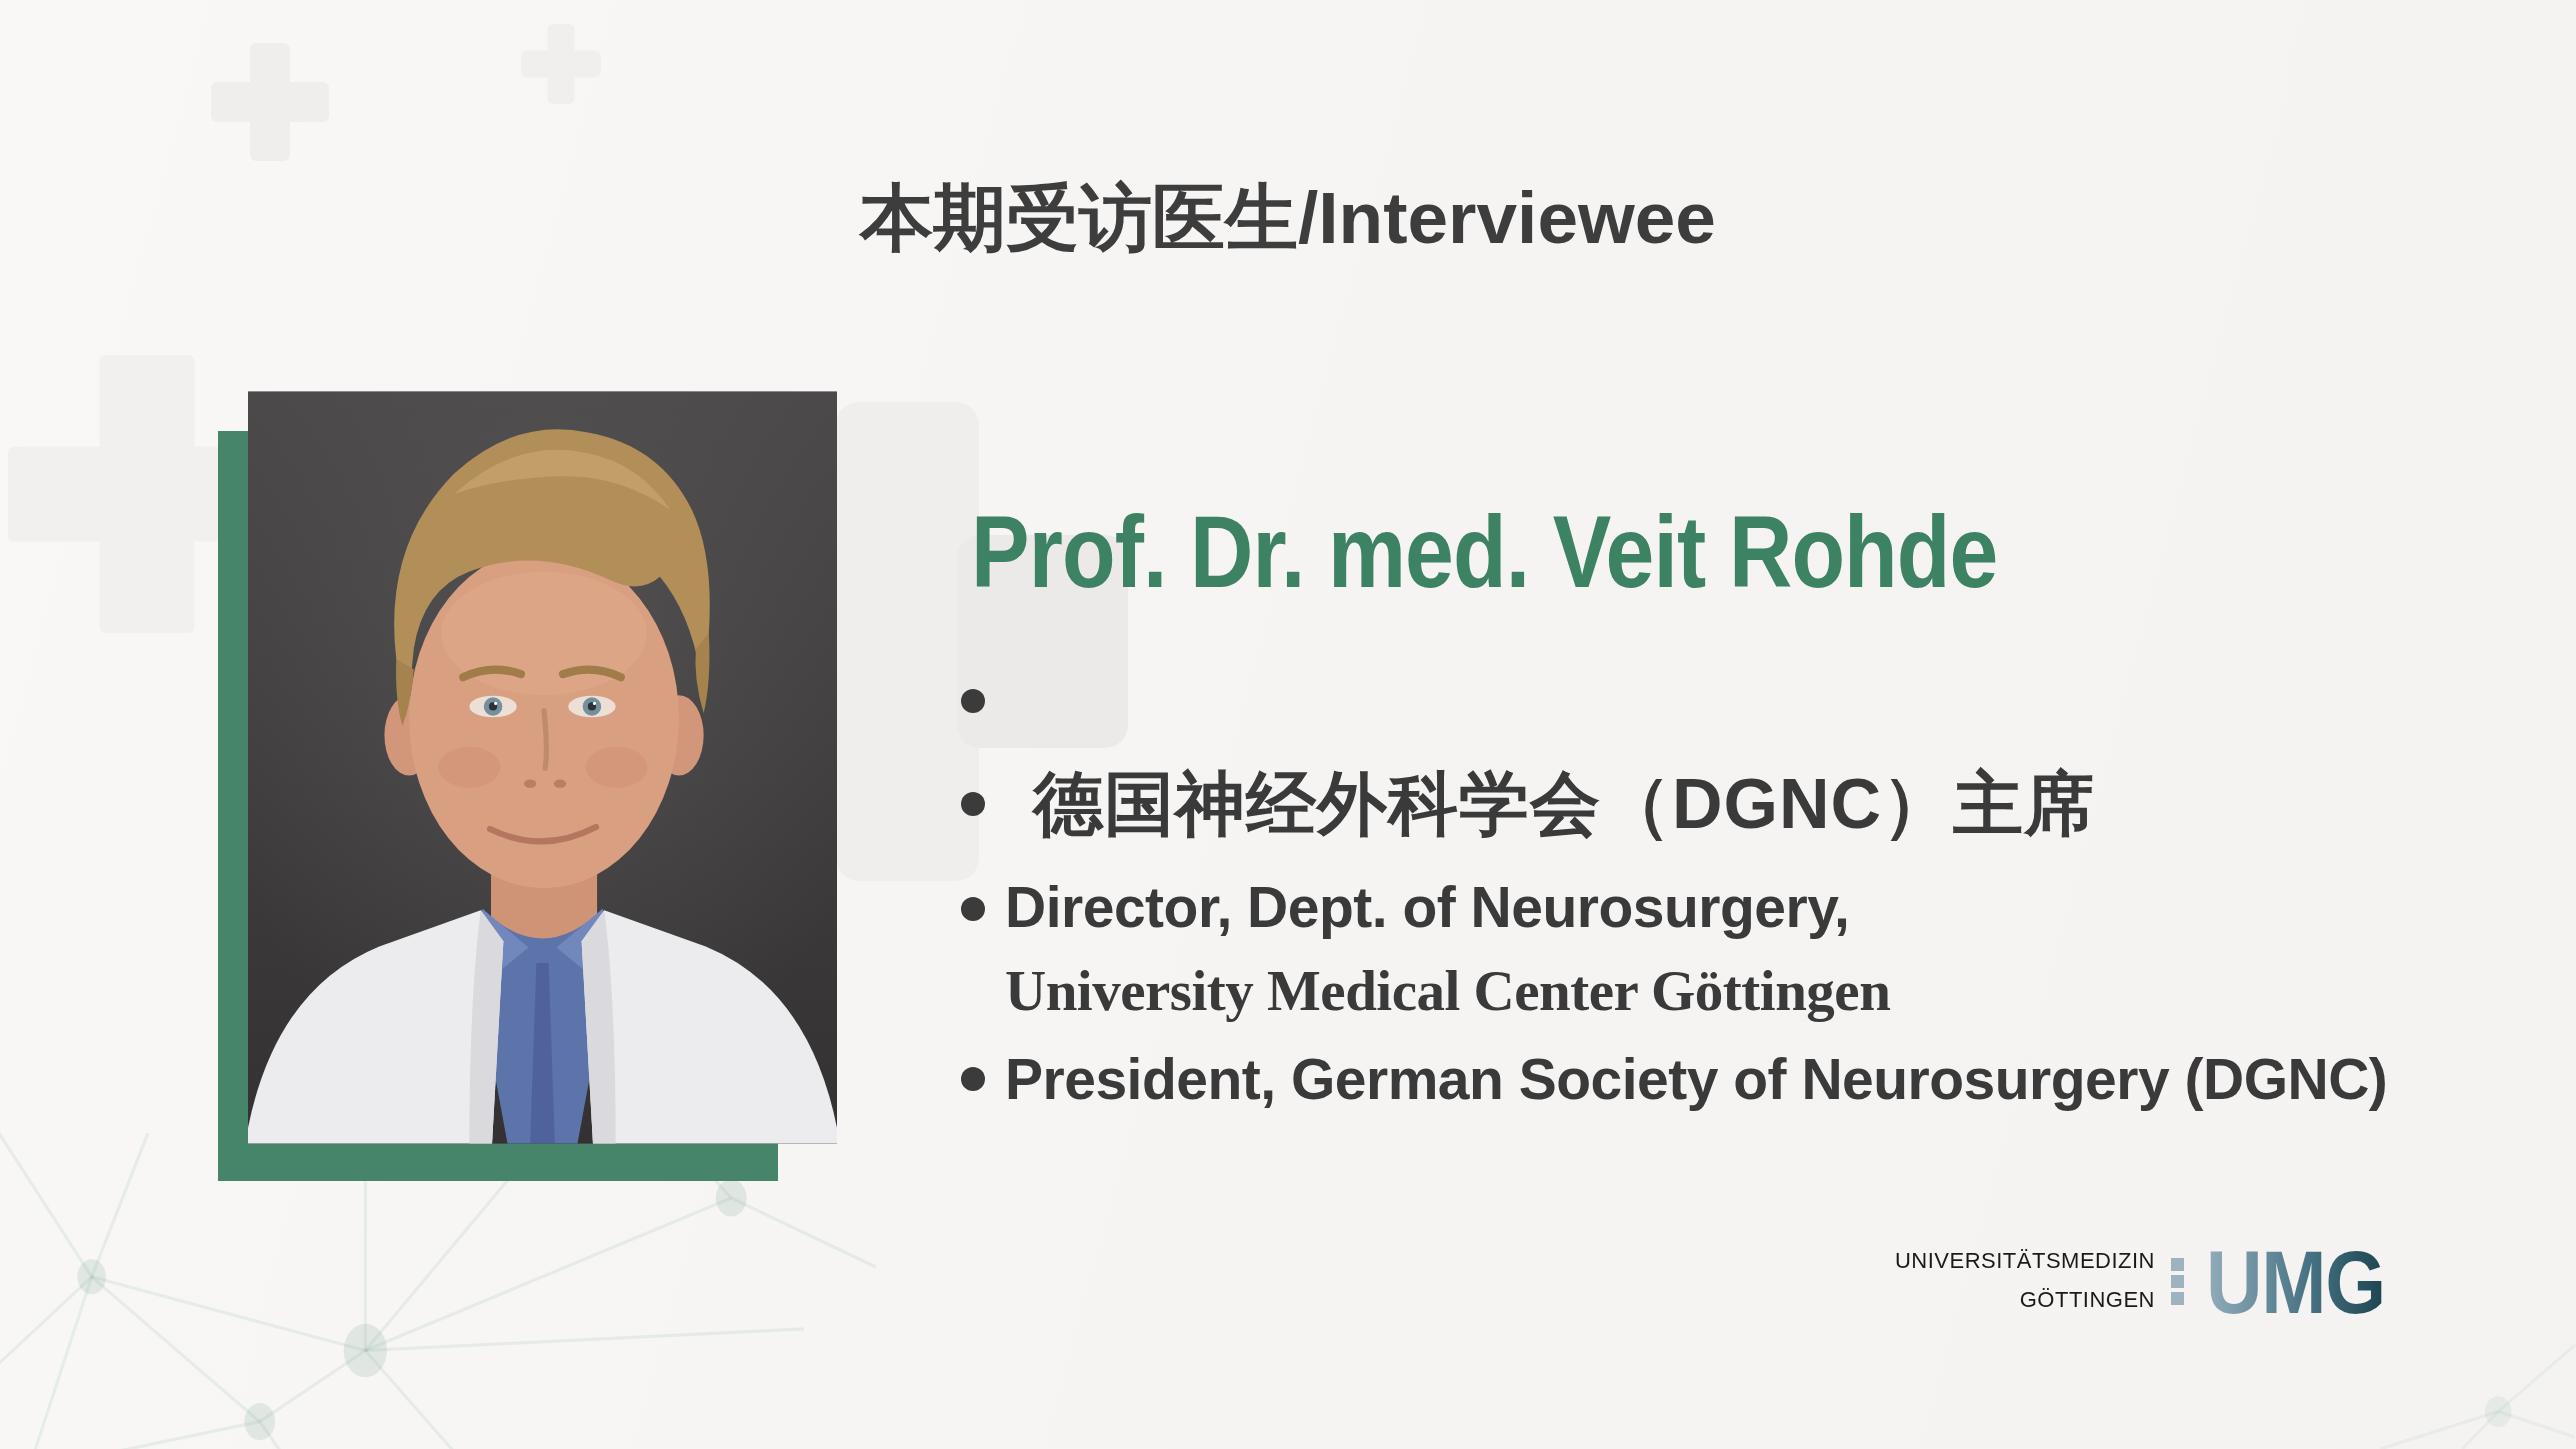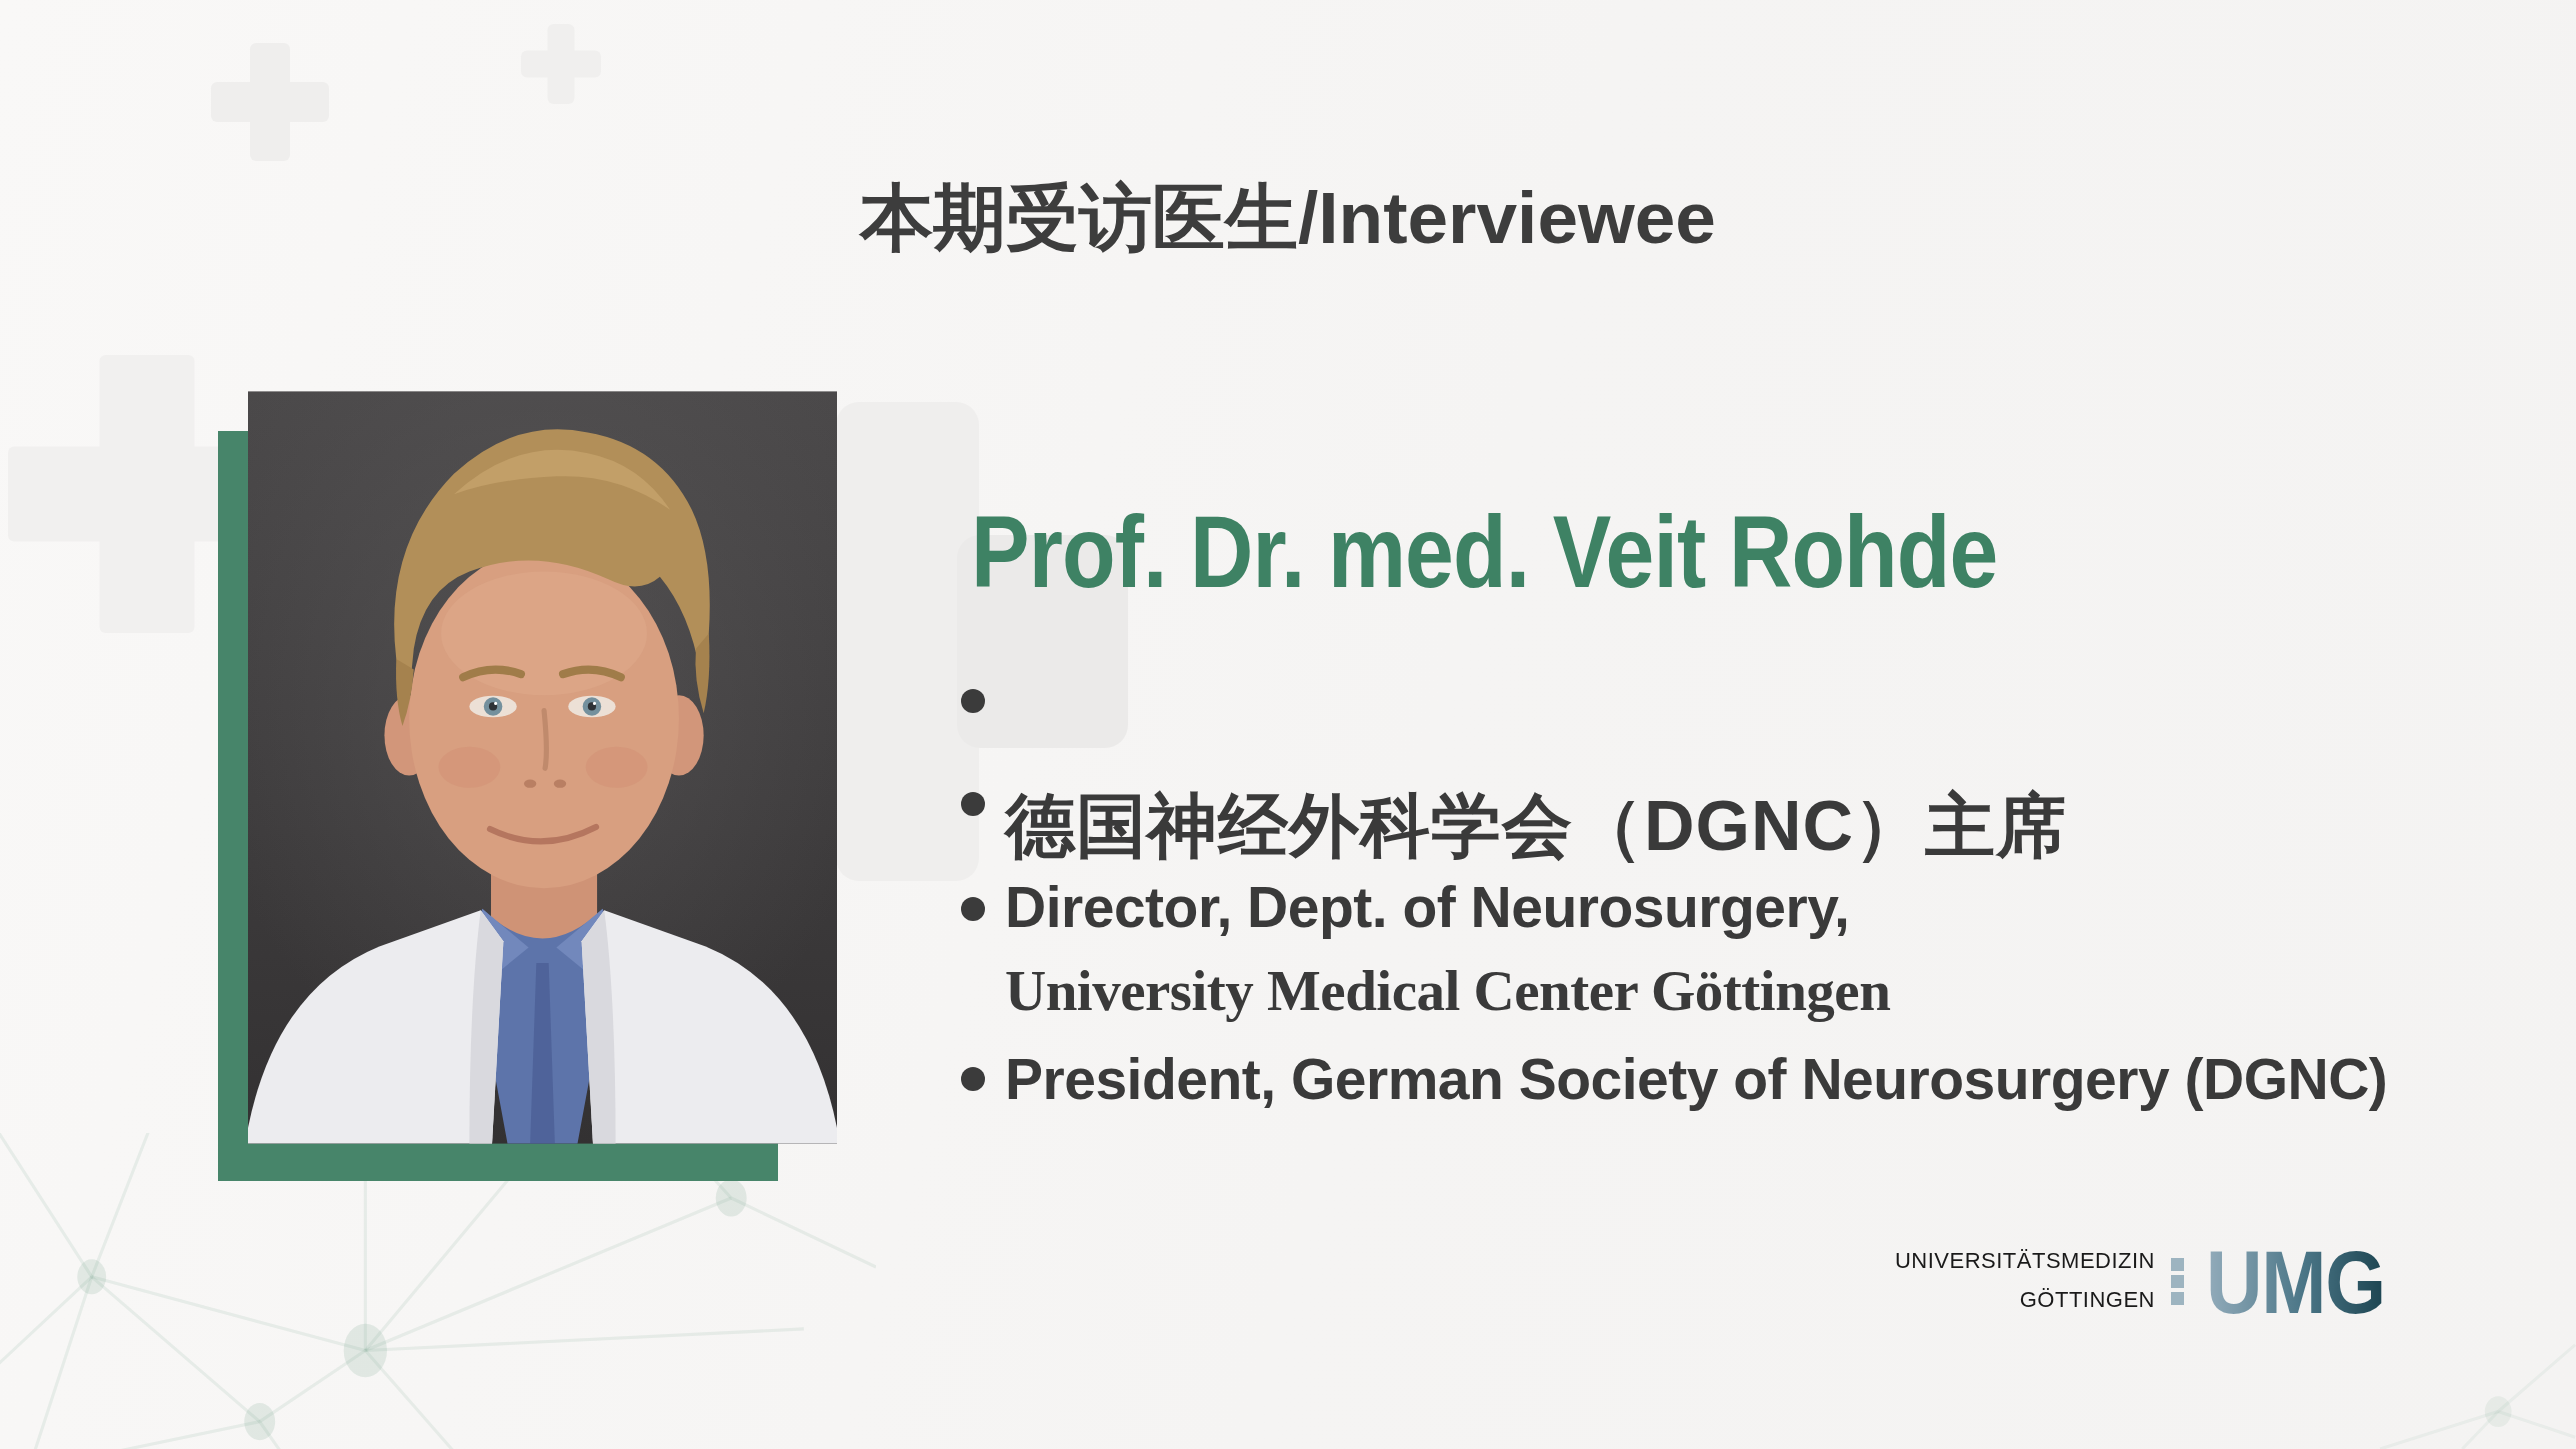--- a/index.html
+++ b/index.html
@@ -201,21 +201,21 @@
     </svg>
   </div>
 
   <div class="page-title">本期受访医生/Interviewee</div>
 
   <div class="doctor-name">Prof. Dr. med. Veit Rohde</div>
 
   <span class="dot" style="top:689px;"></span>
 
   <span class="dot" style="top:792px;"></span>
-  <div class="t-zh" style="top:791px;">德国神经外科学会（DGNC）主席</div>
+  <div class="t-zh" style="top:769px;margin-left:28px;">德国神经外科学会（DGNC）主席</div>
 
   <span class="dot" style="top:897px;"></span>
   <div class="t-en" style="top:879px;">Director, Dept. of Neurosurgery,</div>
   <div class="t-en" style="top:962px;font-family:Liberation Serif, serif;">University Medical Center Göttingen</div>
 
   <span class="dot" style="top:1067px;"></span>
   <div class="t-en" style="top:1051px;text-align:center;">President, German Society of Neurosurgery (DGNC)</div>
 
   <div class="org-text">
     <div>UNIVERSITÄTSMEDIZIN</div>

